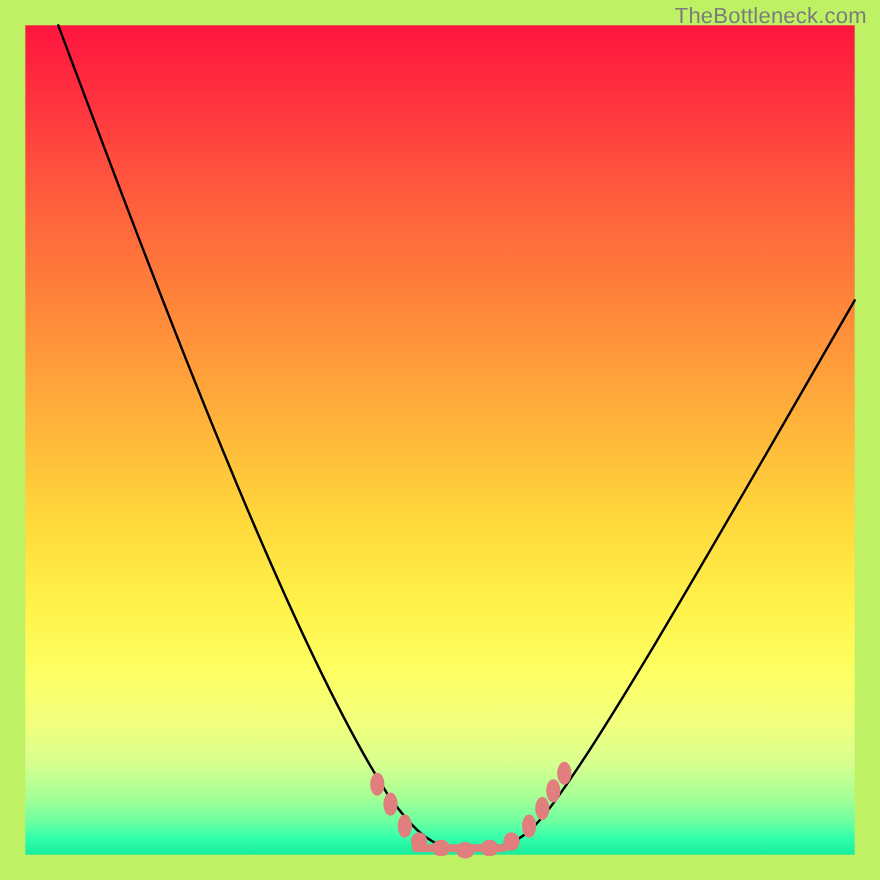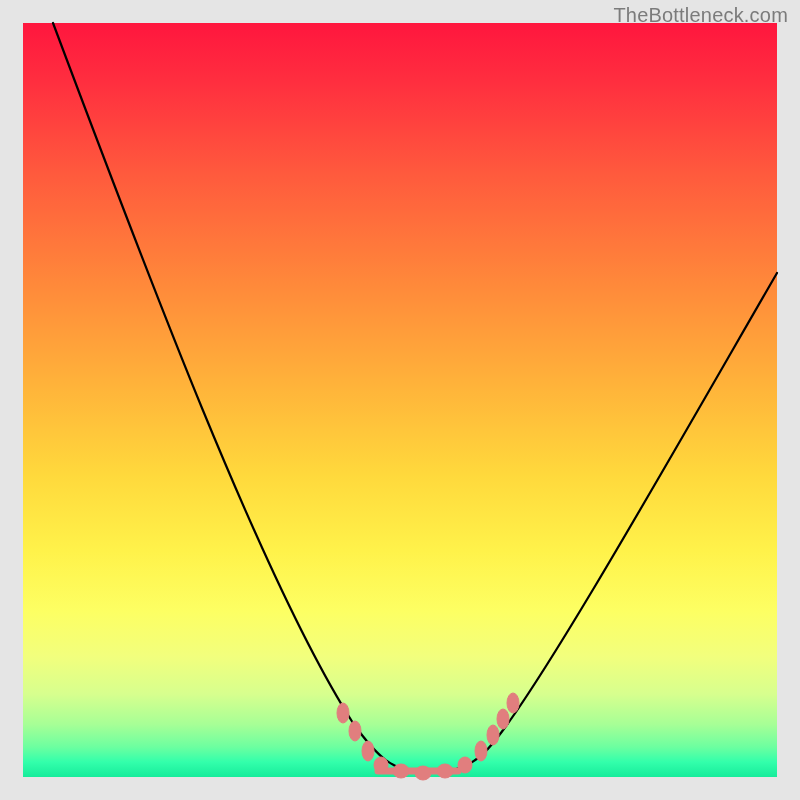--- a/index.html
+++ b/index.html
@@ -8,21 +8,21 @@
     width: 800px;
     height: 800px;
     overflow: hidden;
     background: #000;
     font-family: Arial, Helvetica, sans-serif;
   }
   .frame {
     position: relative;
     width: 800px;
     height: 800px;
-    background: #e5e5e5;
+    background: #bef264;
   }
   .plot {
     position: absolute;
     left: 23px;
     top: 23px;
     width: 754px;
     height: 754px;
     
     background: linear-gradient(
       to bottom,

